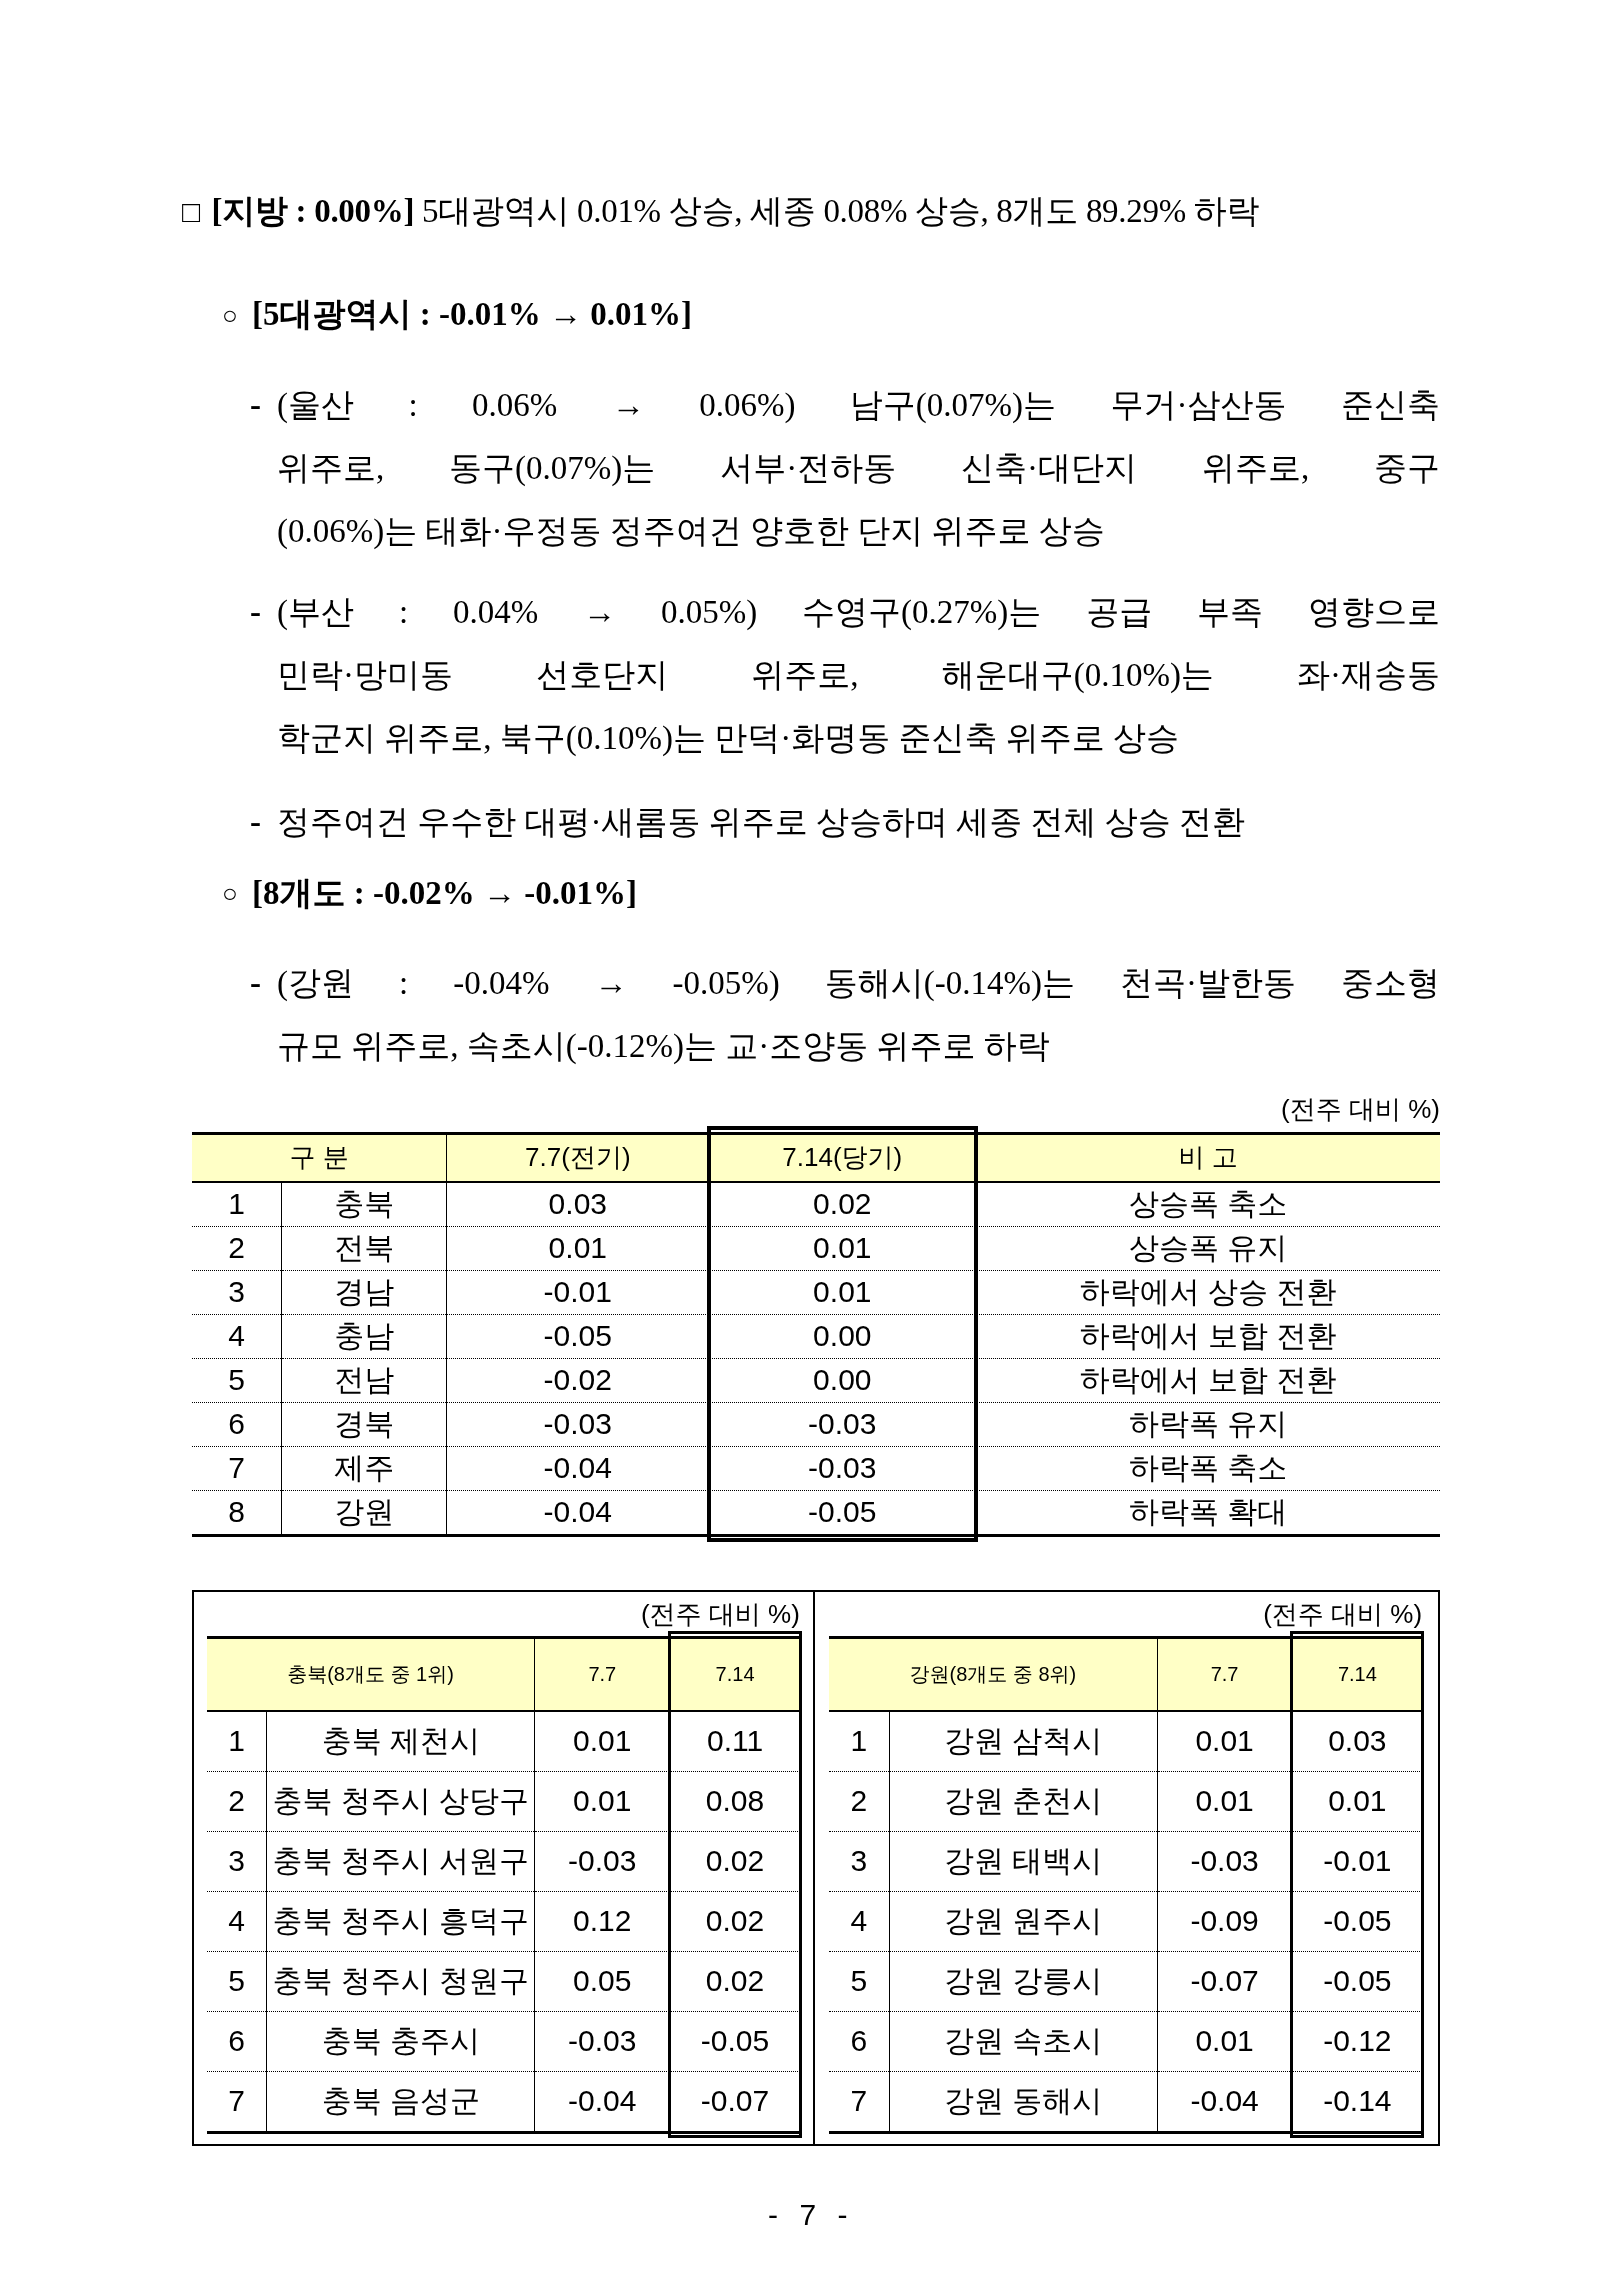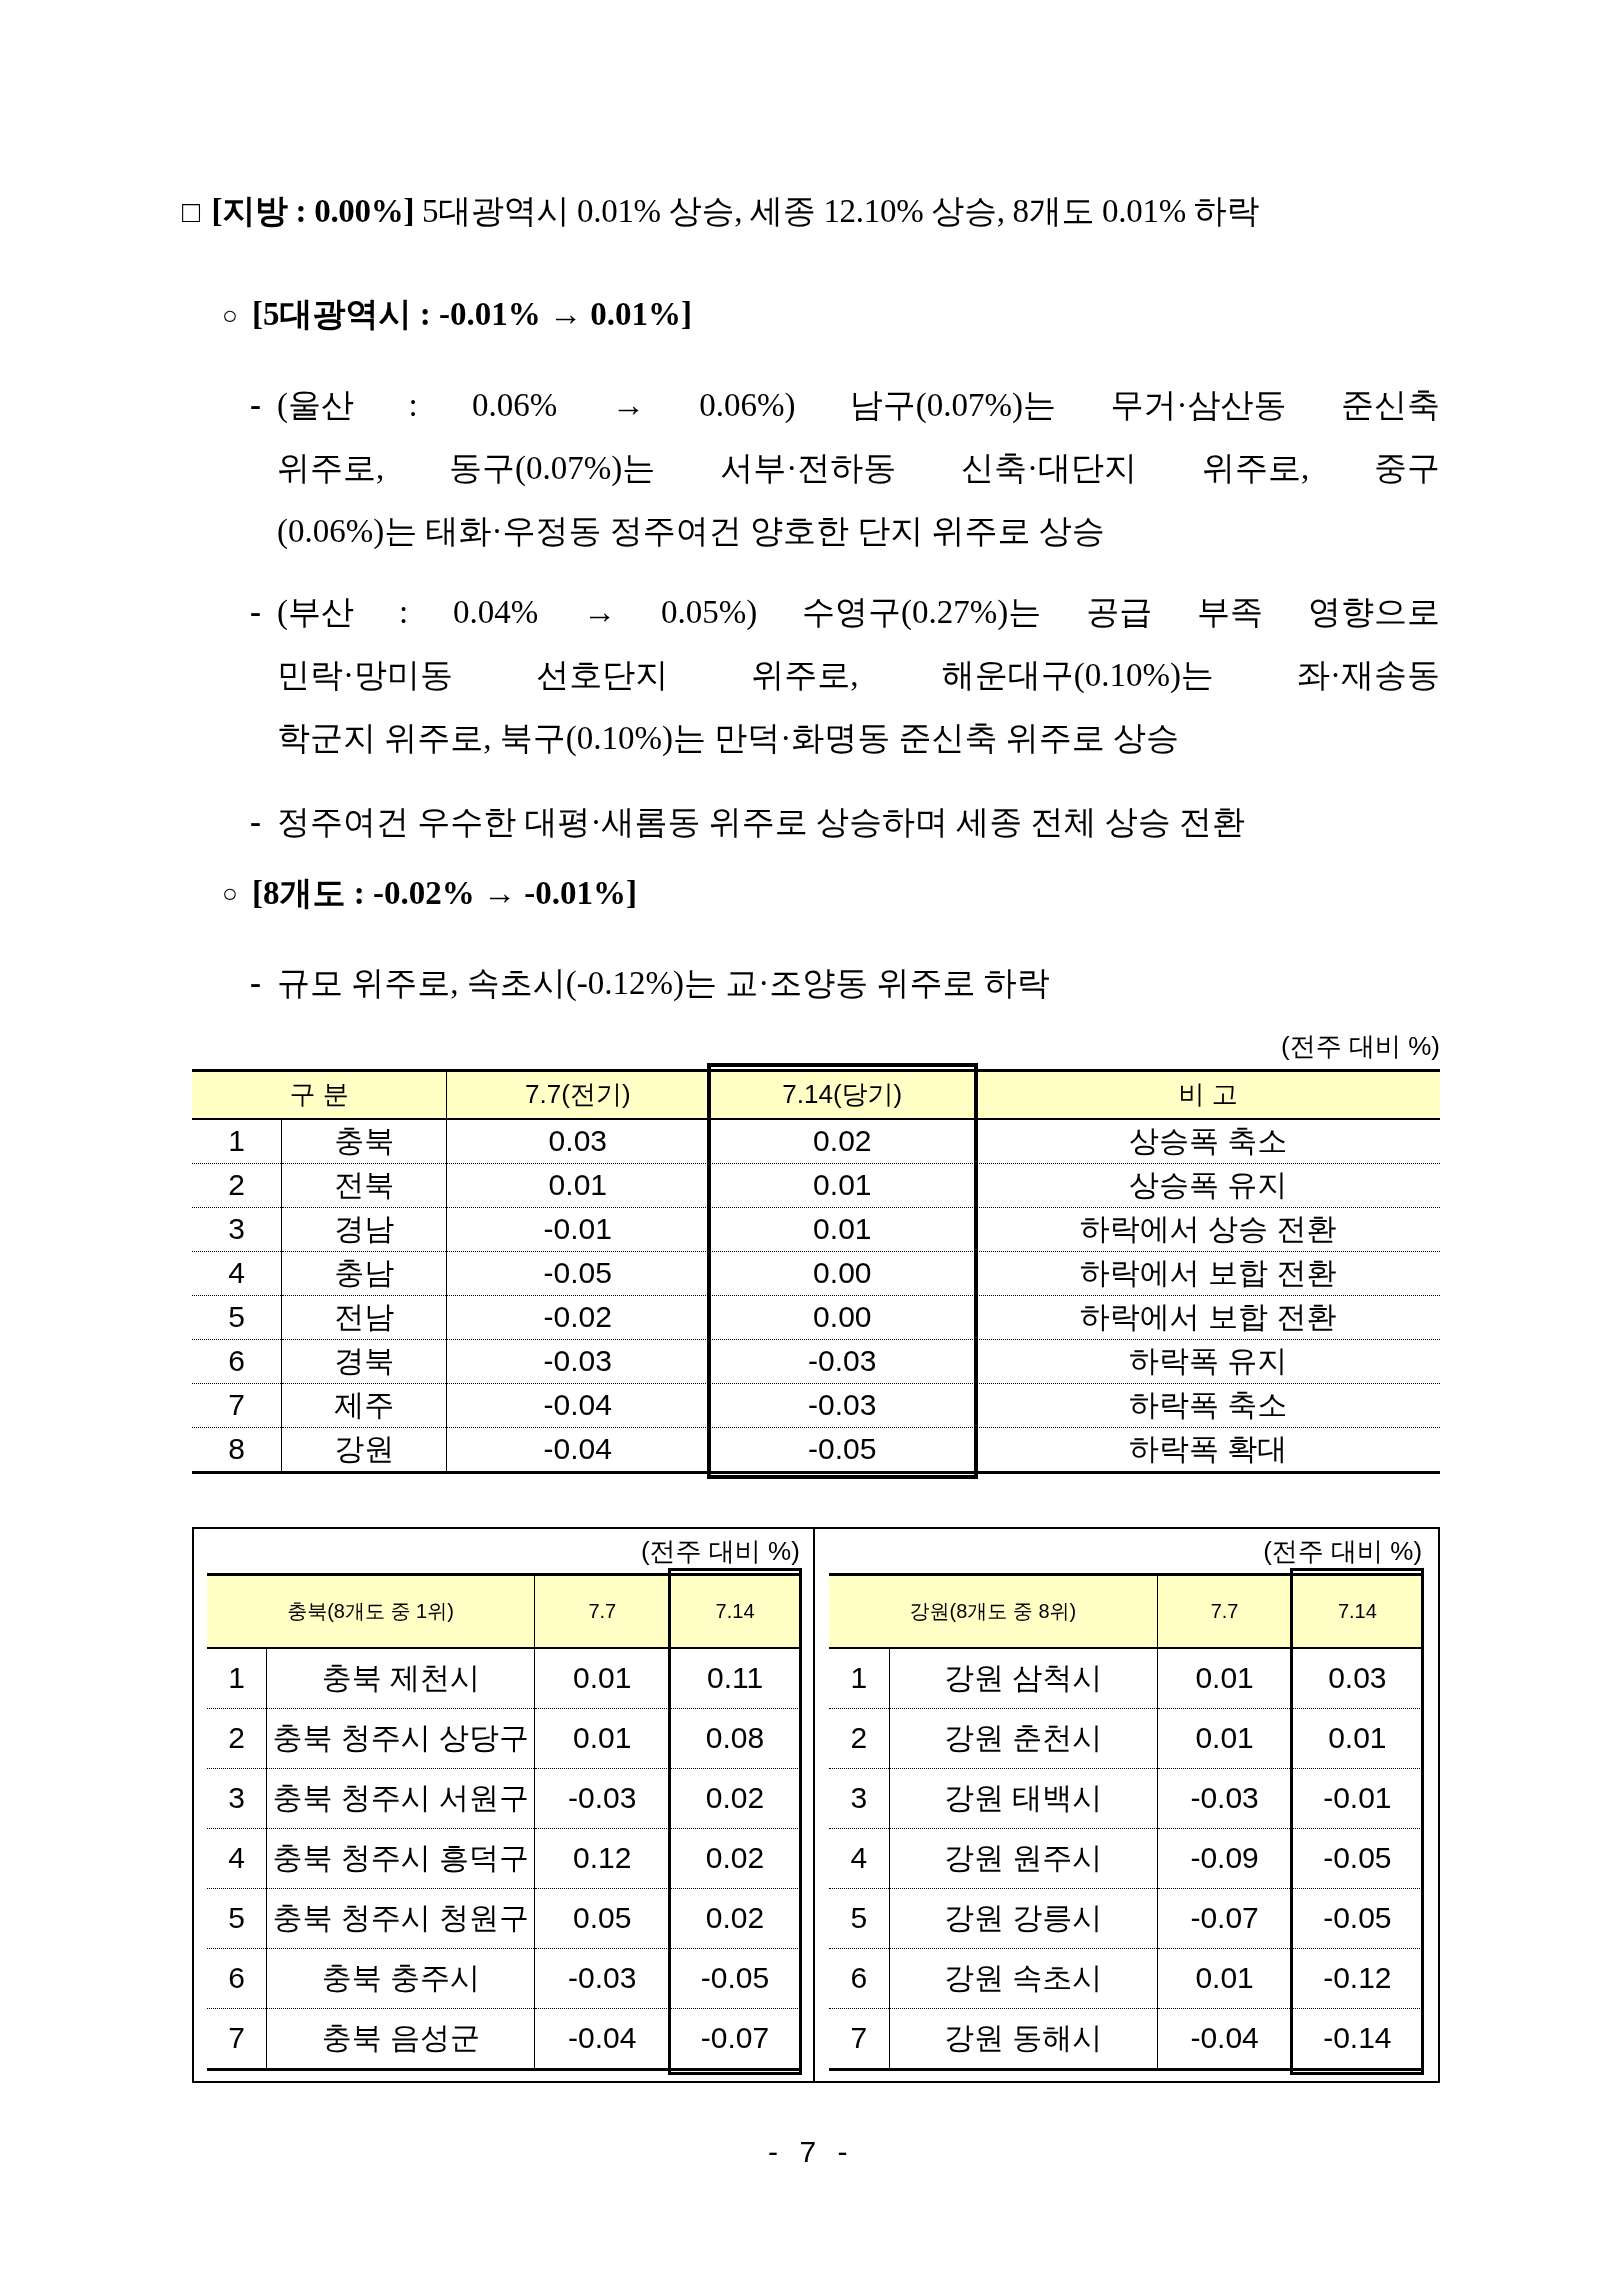--- a/index.html
+++ b/index.html
@@ -73,21 +73,21 @@
   
   .pagenum { margin-top:52px; text-align:center; font-family:"Liberation Sans", sans-serif;
              font-size:30px; line-height:33px; letter-spacing:6.5px; }
 </style>
 </head>
 <body>
 
 <div class="page">
 
   <div class="heading">
-    <span class="marker">□</span><span class="hbold">[지방 : 0.00%]</span><span class="hrest"> 5대광역시 0.01% 상승, 세종 12.10% 상승, 8개도 0.01% 하락</span>
+    <span class="marker">□</span><span class="hbold">[지방 : 0.00%]</span><span class="hrest"> 5대광역시 0.01% 상승, 세종 0.08% 상승, 8개도 89.29% 하락</span>
   </div>
 
   <div class="bullet b1">
     <span class="bmark">○</span><span>[5대광역시 : -0.01% → 0.01%]</span>
   </div>
 
   <div class="para p-ulsan">
     <span class="dash">-</span>
     <div class="pline"><span class="lead">(울산 : 0.06% → 0.06%)</span><span> 남구(0.07%)는 무거·삼산동 준신축</span></div>
     <div class="pline"><span>위주로, 동구(0.07%)는 서부·전하동 신축·대단지 위주로, 중구</span></div>
@@ -106,20 +106,21 @@
     <span class="dash">-</span>
     <div class="pline endline"><span>정주여건 우수한 대평·새롬동 위주로 상승하며 세종 전체 상승 전환</span></div>
   </div>
 
   <div class="bullet b3">
     <span class="bmark">○</span><span>[8개도 : -0.02% → -0.01%]</span>
   </div>
 
   <div class="para p-gangwon">
     <span class="dash">-</span>
+    <div class="pline"><span class="lead">(강원 : -0.04% → -0.05%)</span><span> 동해시(-0.14%)는 천곡·발한동 중소형</span></div>
     <div class="pline endline"><span>규모 위주로, 속초시(-0.12%)는 교·조양동 위주로 하락</span></div>
   </div>
 
   <div class="note1">(전주 대비 %)</div>
 
   <div class="t1wrap">
     <table class="t1">
       <colgroup>
           <col style="width:90px">
           <col style="width:165px">

